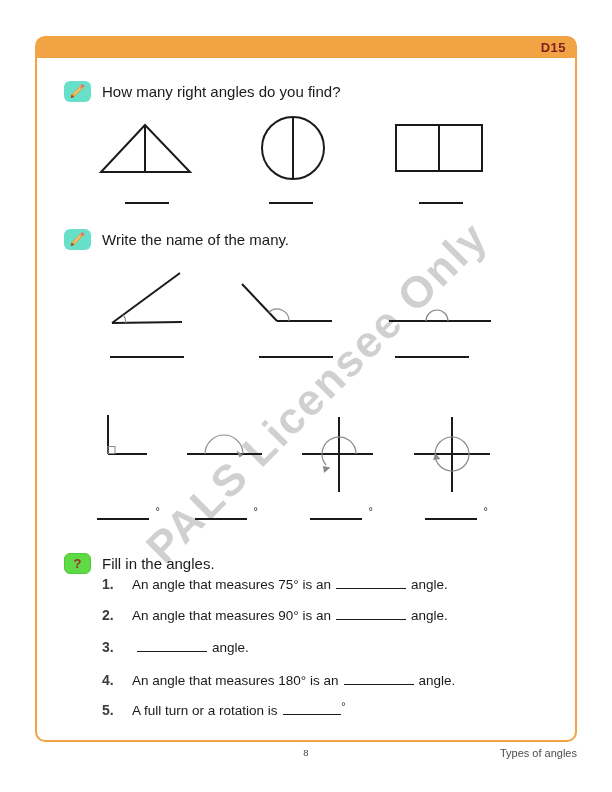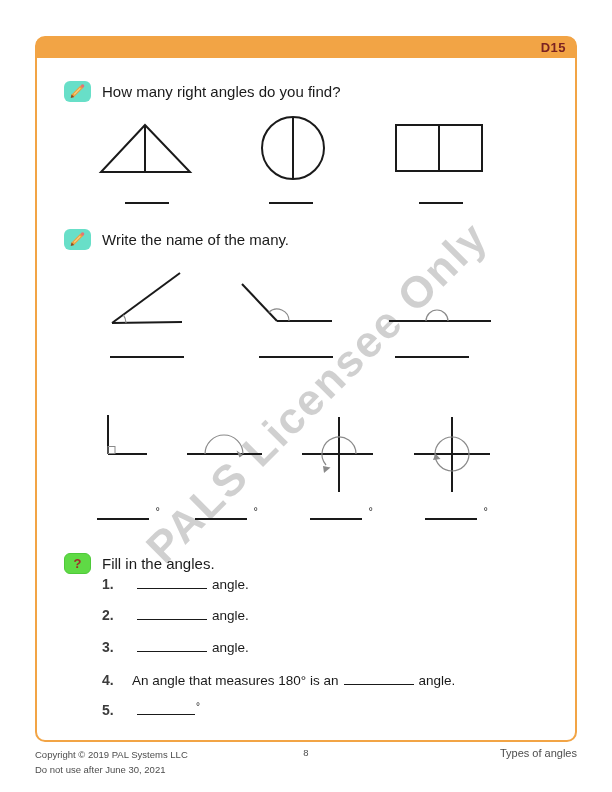--- a/index.html
+++ b/index.html
@@ -285,47 +285,46 @@
 
     <div class="heading" style="top:514px">
       <span class="icon-badge question-bg">
         <span class="qmark">?</span>
       </span>
       <span class="heading-text">Fill in the angles.</span>
     </div>
 
     <div class="fill-item" style="top:538px">
       <span class="num">1.</span>
+      <span class="before">An angle that measures 75° is an</span>
       <span class="iblank"></span>
       <span class="after">angle.</span>
     </div>
     <div class="fill-item" style="top:569px">
       <span class="num">2.</span>
+      <span class="before">An angle that measures 90° is an</span>
       <span class="iblank"></span>
       <span class="after">angle.</span>
     </div>
     <div class="fill-item" style="top:601px">
       <span class="num">3.</span>
       <span class="iblank"></span>
       <span class="after">angle.</span>
     </div>
     <div class="fill-item" style="top:634px">
       <span class="num">4.</span>
       <span class="before">An angle that measures 180° is an</span>
       <span class="iblank"></span>
       <span class="after">angle.</span>
     </div>
     <div class="fill-item" style="top:664px">
       <span class="num">5.</span>
+      <span class="before">A full turn or a rotation is</span>
       <span class="iblank short"></span>
       <span class="after deg-sup">°</span>
     </div>
 
   </div>
 
-  <div class="footer-left">
-    <div>Copyright © 2019 PAL Systems LLC</div>
-    <div>Do not use after June 30, 2021</div>
-  </div>
   <div class="footer-center">8</div>
   <div class="footer-right">Types of angles</div>
 
 </div>
 
 </body></html>

